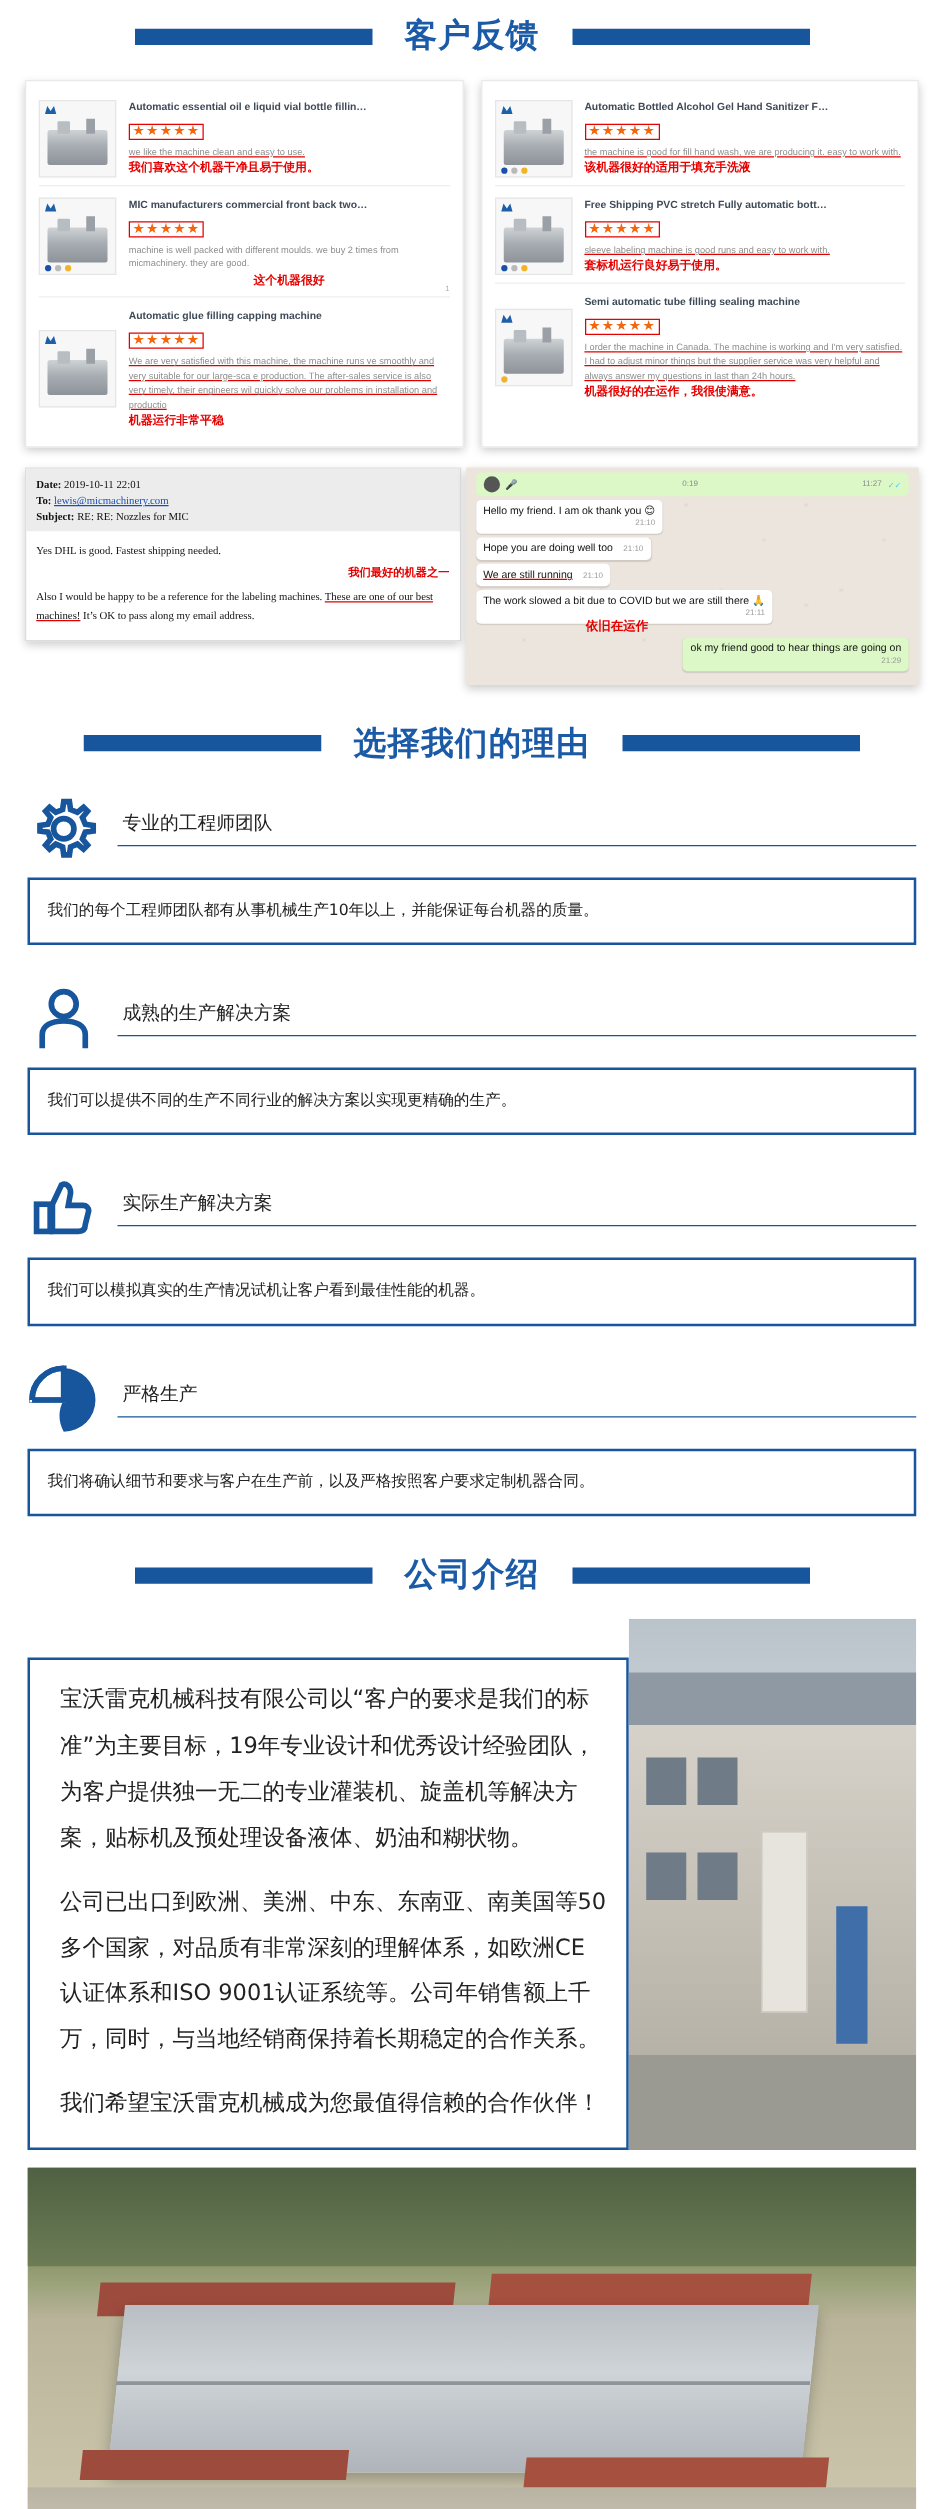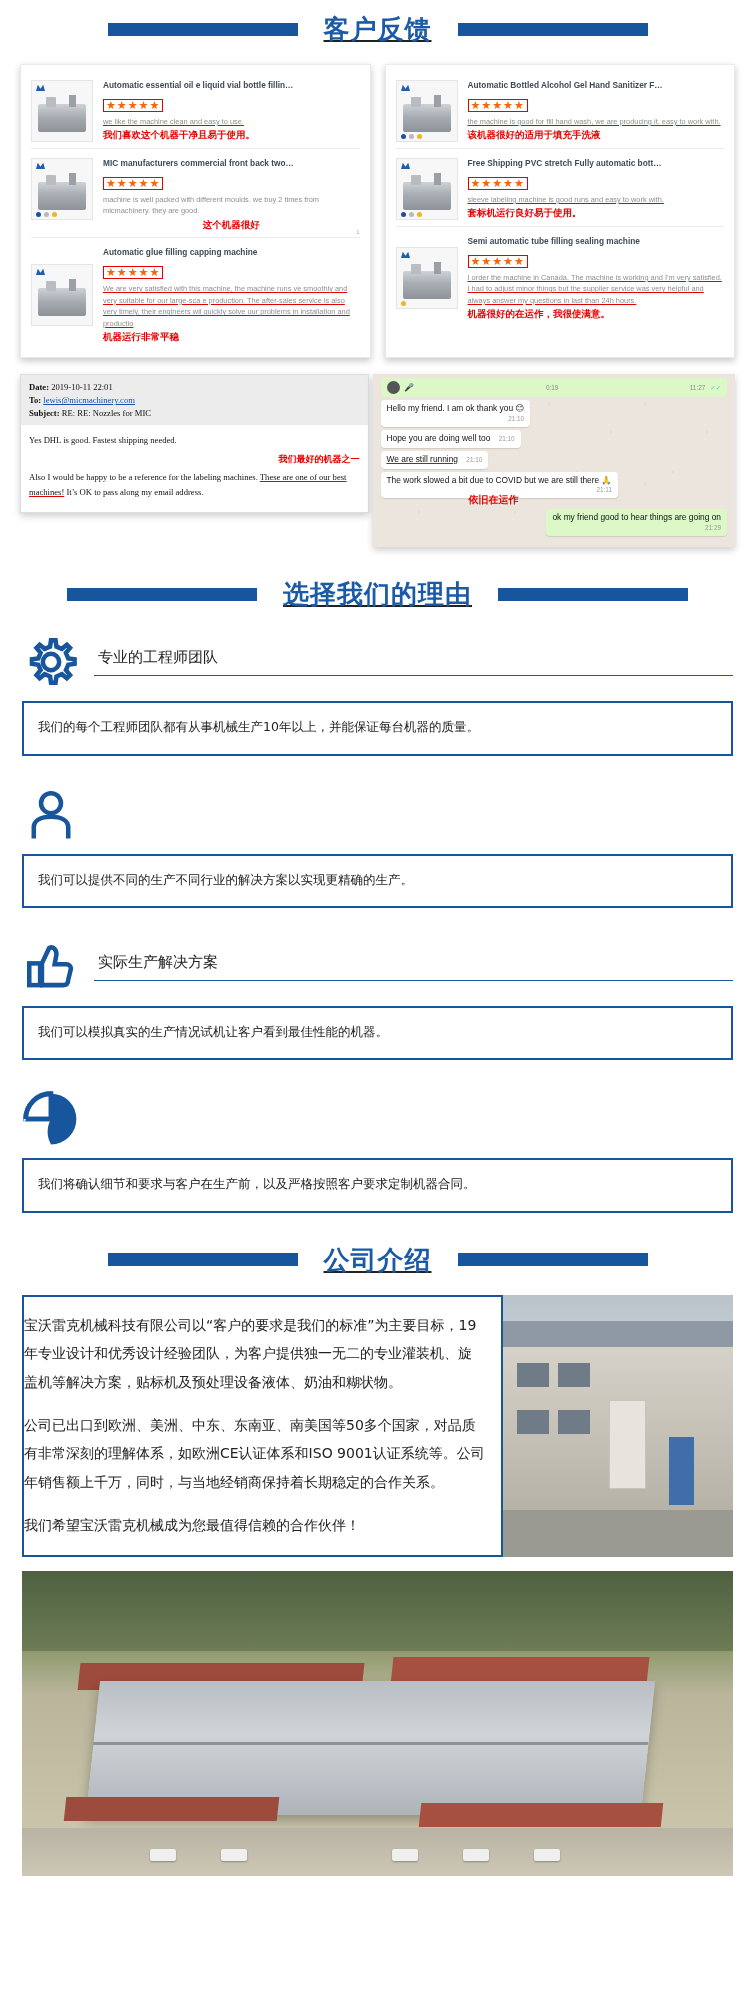--- a/index.html
+++ b/index.html
@@ -5,21 +5,21 @@
   * { box-sizing: border-box; }
   html, body { margin:0; padding:0; }
   body {
     width:755px; background:#fff;
     font-family:"Liberation Sans","DejaVu Sans",sans-serif;
     color:#222; -webkit-font-smoothing:antialiased;
   }
   .page { width:755px; position:relative; }
 
   
-  .sec-head { display:flex; align-items:center; justify-content:center; gap:0;text-decoration:underline; }
+  .sec-head { display:flex; align-items:center; justify-content:center; gap:0; }
   .sec-head .bar { height:13px; background:#17559c; flex:0 0 190px; }
   .sec-head .bar.left { margin-right:0; }
   .sec-head .ttl {
     color:#1a5aa6; font-size:26px; font-weight:700; letter-spacing:1px;
     padding:0 26px; white-space:nowrap; line-height:1;
     font-family:"DejaVu Sans","Liberation Sans",sans-serif;
   }
 
   
   .reviews { display:flex; gap:14px; padding:22px 20px 0 20px; }
@@ -133,23 +133,24 @@
   .r-box {
     border:2px solid #17559c; margin-top:10px; padding:12px 12px 14px 14px;
     font-size:12.5px; line-height:1.95; color:#222;
     font-family:"DejaVu Sans","Liberation Sans",sans-serif;
   }
 
   
   .company { padding:8px 22px 0 22px; }
   .co-top { display:flex; gap:0; align-items:stretch; }
   .co-text {
-    flex:1 1 auto; border:2px solid #17559c; padding:14px 16px 16px 0;
-    font-size:14px; line-height:2.05; color:#222;
-    font-family:"DejaVu Sans","Liberation Sans",sans-serif;
+    flex:1 1 auto; border:2px solid #17559c; padding:14px 16px 16px 24px;
+    font-size:18px; line-height:2.05; color:#222;
+    font-family:"DejaVu Sans","Liberation Sans",sans-serif;
+    margin-top:31px;
   }
   .co-text p { margin:0 0 14px 0; }
   .co-text p:last-child { margin-bottom:0; }
   .co-photo { width:230px; flex:0 0 230px; position:relative; overflow:hidden; }
   .co-photo .sky { position:absolute; inset:0; background:linear-gradient(180deg,#b9c3ca 0%,#cfd6da 30%,#e2e2de 100%); }
   .co-photo .bldg { position:absolute; left:0; right:0; top:14%; bottom:18%; background:linear-gradient(180deg,#d9d5cc,#b7b2a8); }
   .co-photo .roof { position:absolute; left:0; right:0; top:10%; height:10%; background:#8e99a3; }
   .co-photo .win { position:absolute; background:#6f7b86; }
   .co-photo .ground { position:absolute; left:0; right:0; bottom:0; height:18%; background:#9a9a93; }
   .co-photo .tank { position:absolute; left:46%; top:40%; width:16%; height:34%; background:#e7e4dd; border:1px solid #c8c4bb; }
@@ -399,20 +400,21 @@
       </div>
       <div class="r-box">我们的每个工程师团队都有从事机械生产10年以上，并能保证每台机器的质量。</div>
     </div>
 
     <div class="reason">
       <div class="r-top">
         <svg class="r-ico" viewBox="0 0 64 64">
           <circle cx="32" cy="19" r="11" fill="none" stroke="#17559c" stroke-width="5"></circle>
           <path fill="none" stroke="#17559c" stroke-width="5" d="M13 58 L13 46 C13 38 21 34 32 34 C43 34 51 38 51 46 L51 58"></path>
         </svg>
+        <div class="r-name">成熟的生产解决方案</div>
       </div>
       <div class="r-box">我们可以提供不同的生产不同行业的解决方案以实现更精确的生产。</div>
     </div>
 
     <div class="reason">
       <div class="r-top">
         <svg class="r-ico" viewBox="0 0 64 64">
           <path fill="none" stroke="#17559c" stroke-width="5" d="M22 28 L22 52 L45 52 C49 52 51 50 51 46 L54 34 C54 31 52 29 49 29 L36 29 L38 18 C38 12 34 9 30 11 L22 28 Z"></path>
           <rect x="8" y="28" width="12" height="24" fill="none" stroke="#17559c" stroke-width="5"></rect>
         </svg>
@@ -424,20 +426,21 @@
     <div class="reason">
       <div class="r-top">
         <svg class="r-ico" viewBox="0 0 64 64">
           <path d="M32 32 L32 4 A28 28 0 0 1 60 32 Z" fill="#17559c"></path>
           <path d="M32 32 L60 32 A28 28 0 0 1 32 60 A28 28 0 0 1 32 32 Z" fill="#17559c"></path>
           <path d="M32 32 L32 4 A28 28 0 0 0 4 32 L32 32 Z" fill="none" stroke="#17559c" stroke-width="5"></path>
           <rect x="2" y="30" width="32" height="4" fill="#fff"></rect>
           <path d="M4 32 A28 28 0 0 1 32 4" fill="none" stroke="#17559c" stroke-width="5"></path>
           <path d="M32 4 L32 32 L4 32" fill="none" stroke="#17559c" stroke-width="5"></path>
         </svg>
+        <div class="r-name">严格生产</div>
       </div>
       <div class="r-box">我们将确认细节和要求与客户在生产前，以及严格按照客户要求定制机器合同。</div>
     </div>
   </div>
 
   <div class="sec-head" style="padding-top:26px">
     <div class="bar left"></div>
     <div class="ttl">公司介绍</div>
     <div class="bar right"></div>
   </div>

